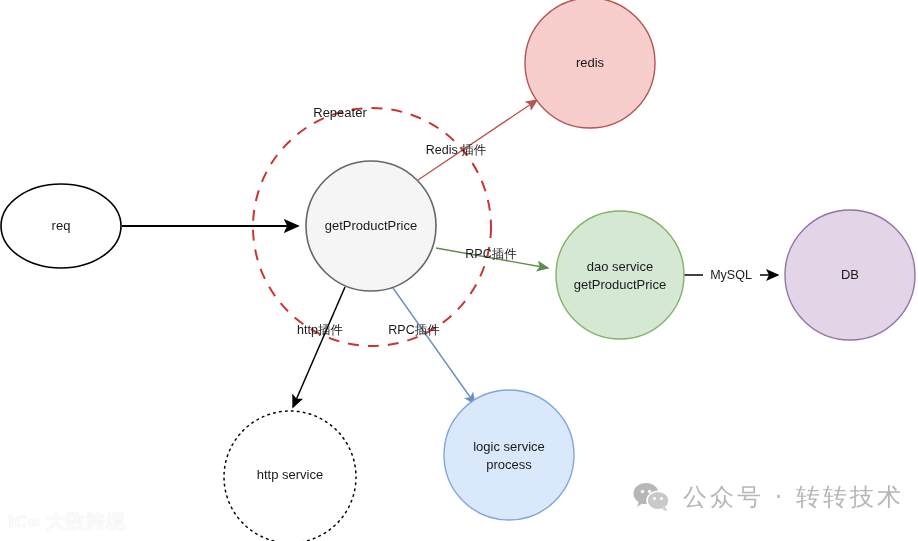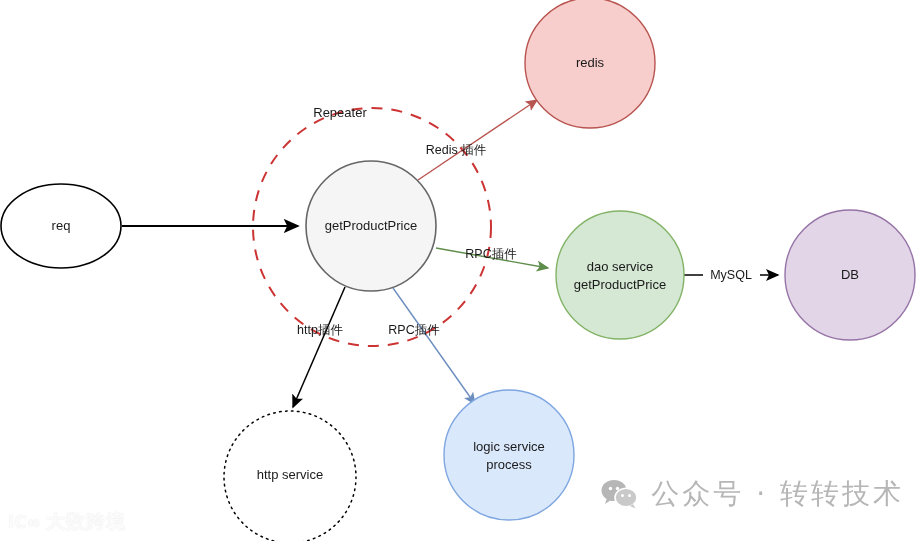--- a/index.html
+++ b/index.html
@@ -74,21 +74,21 @@
     color: #fbfbfb;
     text-shadow: 0 0 1px rgba(200,200,200,0.55);
   }
   #watermark-right {
     right: 14px;
     bottom: 28px;
     gap: 13px;
   }
   #watermark-right .wm-text {
     font-family: "DejaVu Sans", sans-serif;
-    font-size: 28px;
+    font-size: 24px;
     color: #b6b6b6;
     letter-spacing: 3px;
   }
   .wechat-icon {
     width: 38px;
     height: 30px;
     position: relative;
   }
 </style>
 </head>

